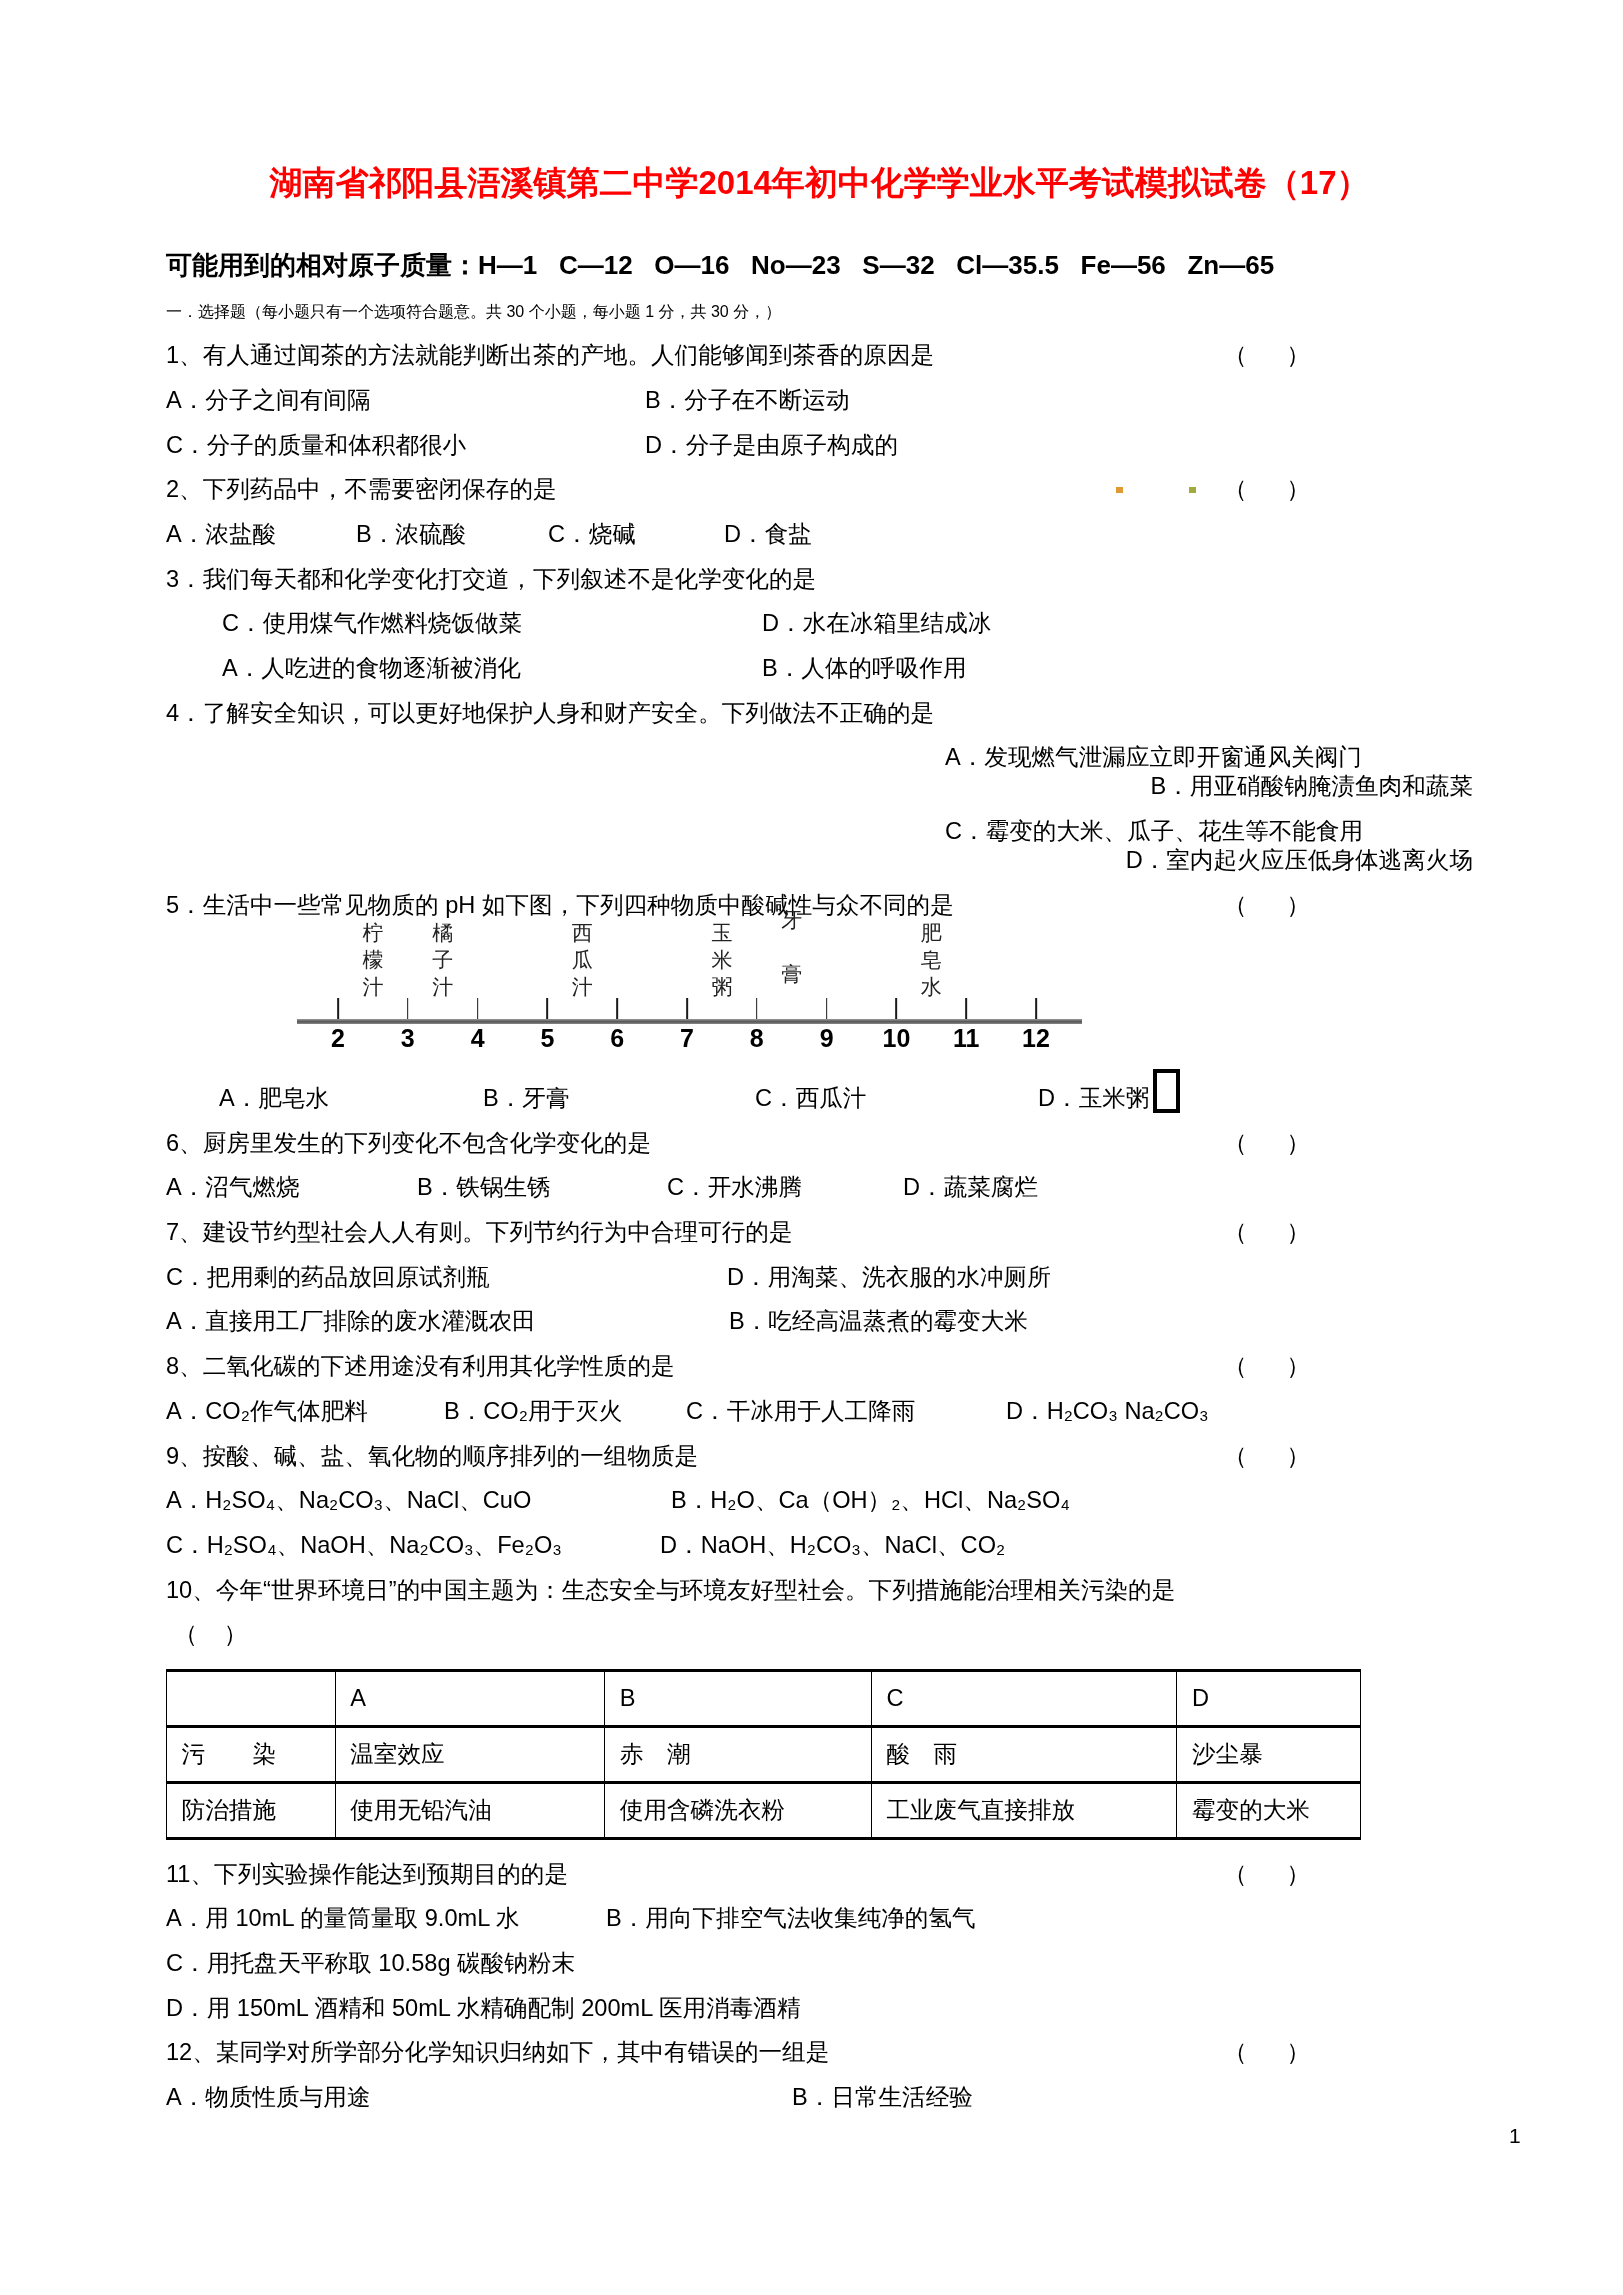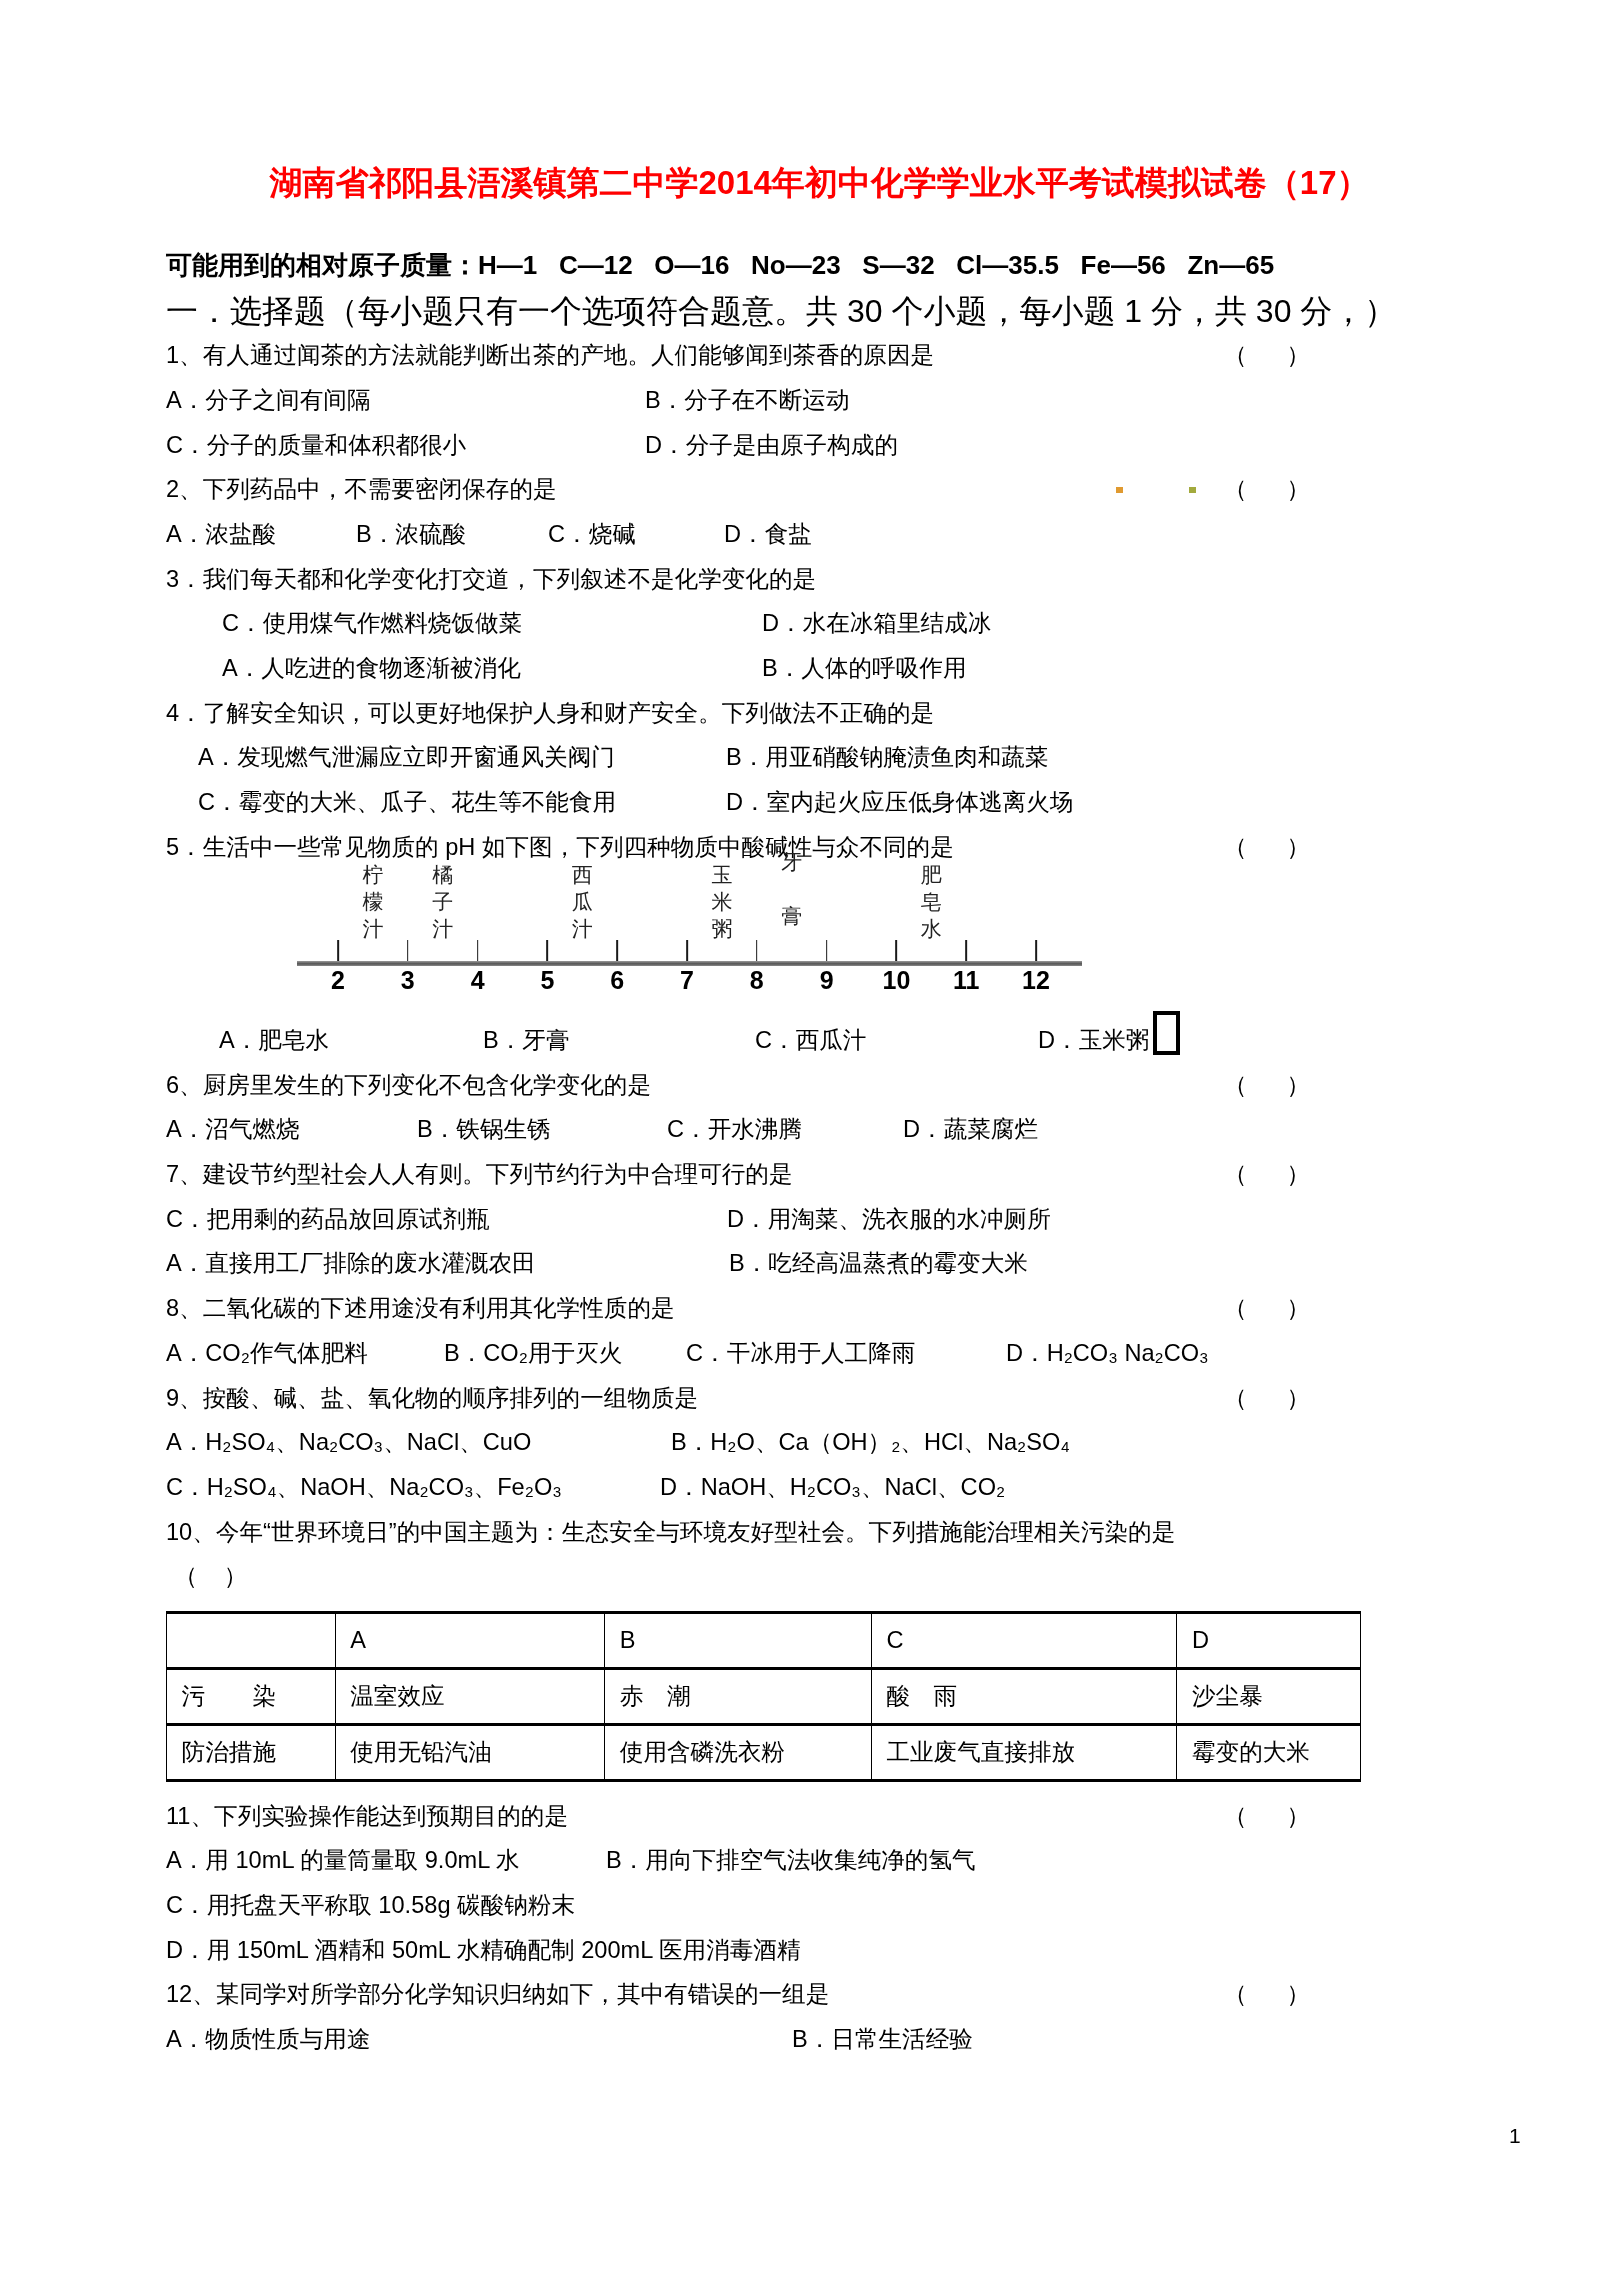--- a/index.html
+++ b/index.html
@@ -20,26 +20,26 @@
   }
   .line span{white-space:pre;}
   .title-line{
     font-size:33px;line-height:45px;font-weight:bold;color:#ff0000;
     text-align:center;margin-bottom:45px;white-space:pre;display:block;
   }
   .atomic-line{
     font-size:26px;line-height:31px;font-weight:bold;margin-bottom:14.6px;
     white-space:pre;display:block;
   }
-  .section-line{font-size:32px;line-height:31px;margin-bottom:14.6px;white-space:pre;display:block;}
+  .section-line{font-size:16px;line-height:31px;margin-bottom:14.6px;white-space:pre;display:block;}
   .bracket{margin-left:auto;margin-right:163px;}
   .bracket.inline-left{margin-left:7.9px;margin-right:0;}
   .opt{display:inline-block;}
   .indent100{margin-left:56px;}
-  .indent110{margin-left:32px;}
+  .indent110{margin-left:64px;flex-direction:column;}
   .indent95{margin-left:53px;}
   .dot{display:inline-block;width:7.3px;height:6.2px;align-self:center;}
   .dot1{margin-left:auto;background:#e09a30;}
   .dot2{margin-left:66px;background:#a3aa3d;}
   .dot-bracket{margin-left:27px;margin-right:163px;}
   .black-box{
     display:inline-block;width:19px;height:36px;border:4.5px solid #000;
     margin-left:3.4px;align-self:center;
   }
   

